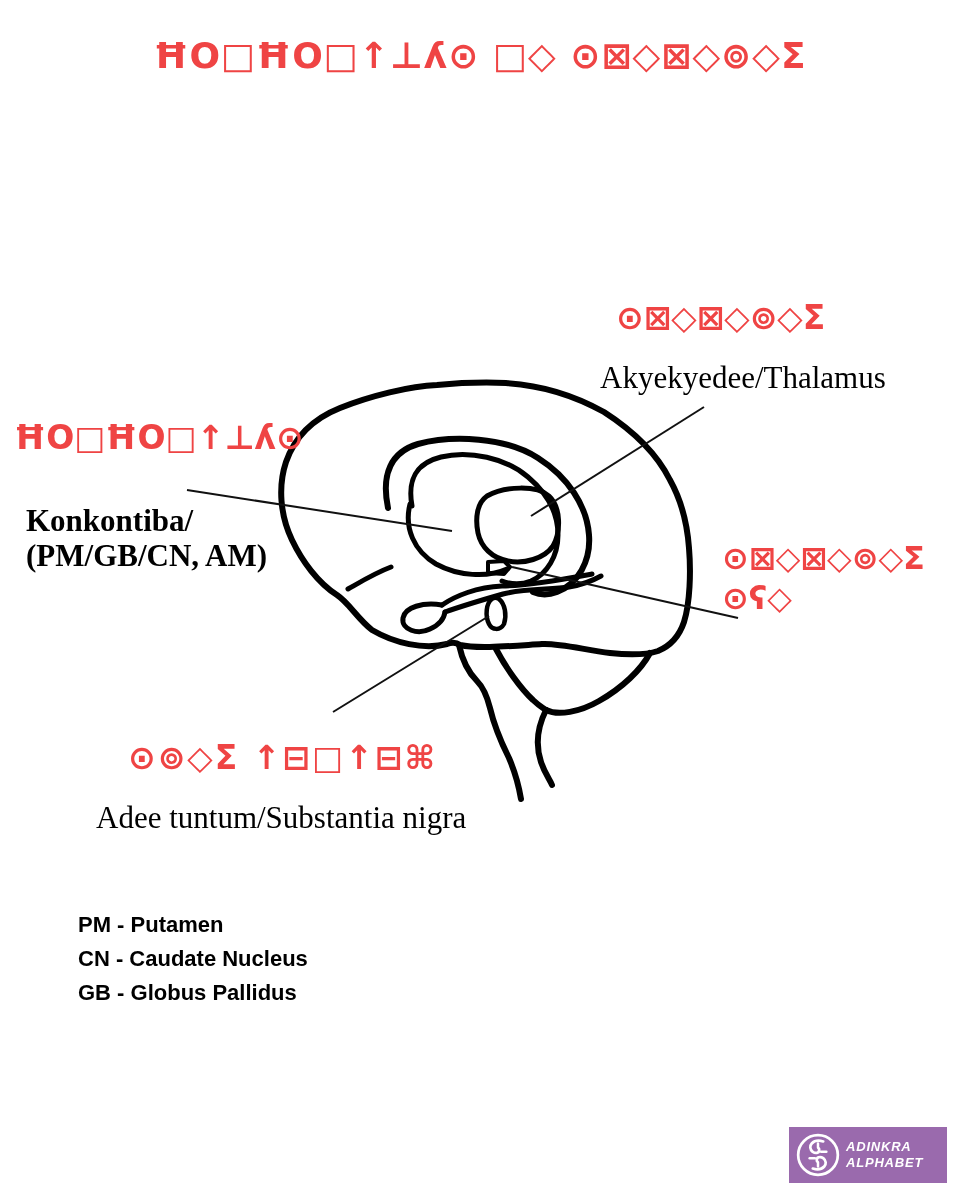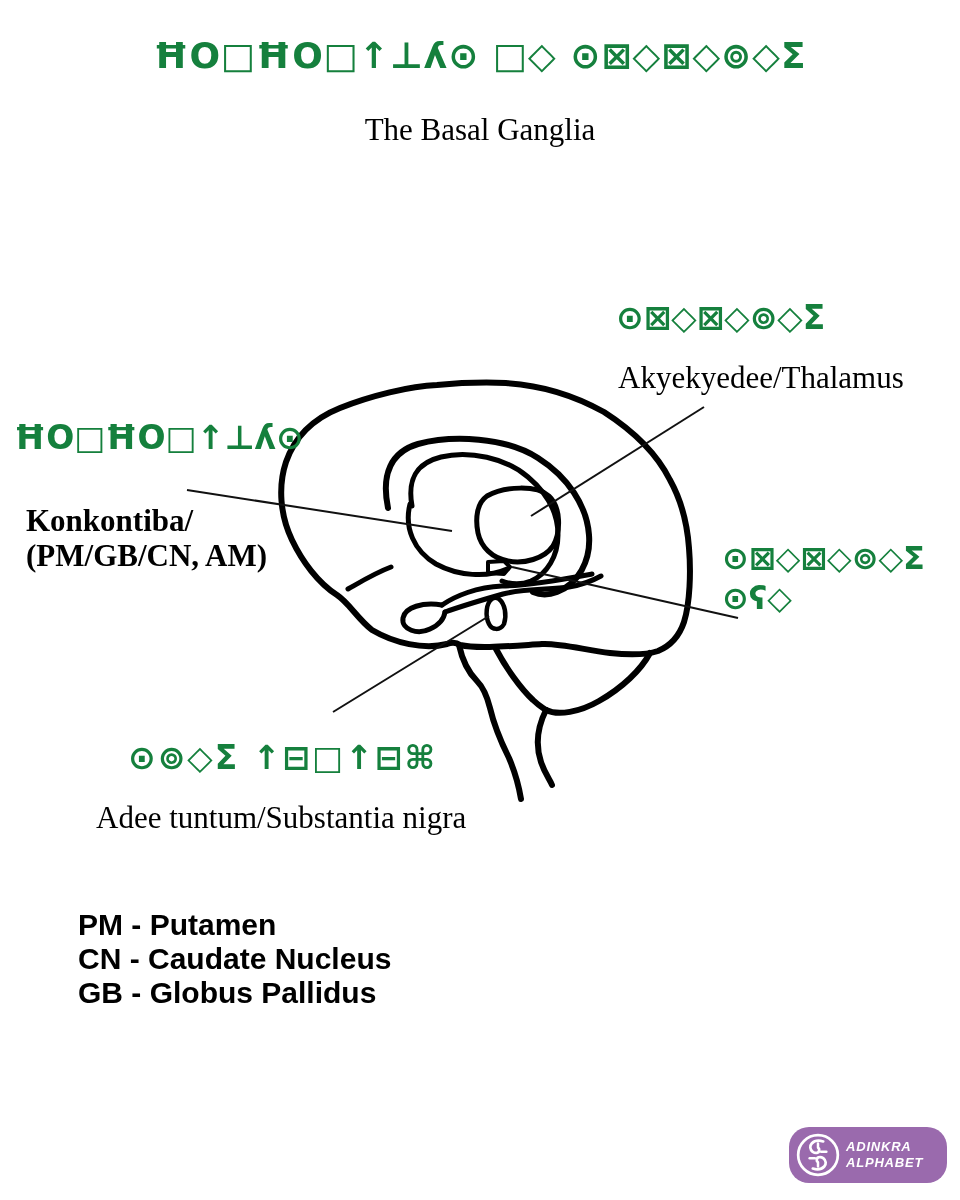--- a/index.html
+++ b/index.html
@@ -3,41 +3,41 @@
 <meta charset="utf-8">
 <style>
   html,body { margin:0; padding:0; background:#ffffff; }
   .page {
     position:relative; width:960px; height:1200px;
     background:#ffffff; overflow:hidden; color:#000;
   }
   .abs { position:absolute; }
   .glyphs {
     font-family:"DejaVu Sans", sans-serif;
-    font-weight:bold; color:#15803d; white-space:pre; line-height:1.1;
+    font-weight:bold; color:#ef4444; white-space:pre; line-height:1.1;
   }
   .serif-label {
     font-family:"Liberation Serif","DejaVu Serif",serif;
     font-size:31px; color:#000; line-height:35px; white-space:pre;
   }
   .title-glyphs {
     top:36px; left:0; width:100%; text-align:center;
     font-size:36px; letter-spacing:1px;
   }
   .subtitle {
     top:112px; left:0; width:100%; text-align:center;
   }
   .legend {
     left:78px; top:908px;
     font-family:"Liberation Sans","DejaVu Sans",sans-serif;
-    font-weight:bold; font-size:30px; line-height:34px; color:#000;
+    font-weight:bold; font-size:22px; line-height:34px; color:#000;
   }
   .logo {
     left:789px; top:1127px; width:158px; height:56px;
-    border-radius:20px; display:flex; align-items:center;
+    border-radius:0; display:flex; align-items:center;
   }
   .logo-text {
     font-family:"Liberation Sans","DejaVu Sans",sans-serif;
     font-weight:bold; font-style:italic; font-size:13px; line-height:16px;
     letter-spacing:0.8px; color:#ffffff; margin-left:4px;
   }
   svg.diagram { position:absolute; left:0; top:0; }
 </style>
 </head>
 <body>
@@ -117,24 +117,23 @@
 
     <g stroke="#111111" stroke-width="2">
       <line x1="704" y1="407" x2="531" y2="516"></line>
       <line x1="187" y1="490" x2="452" y2="531"></line>
       <line x1="512" y1="567" x2="738" y2="618"></line>
       <line x1="489" y1="616" x2="333" y2="712"></line>
     </g>
   </svg>
 
   <div class="abs glyphs title-glyphs">ĦO□ĦO□↑⊥ʎ⊙ □◇ ⊙⊠◇⊠◇⊚◇Σ</div>
-  <div class="abs serif-label subtitle">The Basal Ganglia</div>
 
   <div class="abs glyphs" style="left:616px; top:300px; font-size:33px;">⊙⊠◇⊠◇⊚◇Σ</div>
-  <div class="abs serif-label" style="left:618px; top:360px;">Akyekyedee/Thalamus</div>
+  <div class="abs serif-label" style="left:600px; top:360px;">Akyekyedee/Thalamus</div>
 
   <div class="abs glyphs" style="left:14px; top:420px; font-size:33px;text-align:center;">ĦO□ĦO□↑⊥ʎ⊙</div>
   <div class="abs" style="left:26px; top:503px;font-weight:bold;">
     <div class="serif-label">Konkontiba/</div>
     <div class="serif-label">(PM/GB/CN, AM)</div>
   </div>
 
   <div class="abs" style="left:722px; top:538px;">
     <div class="glyphs" style="font-size:32px; line-height:40px;">⊙⊠◇⊠◇⊚◇Σ</div>
     <div class="glyphs" style="font-size:32px; line-height:40px;">⊙ʕ◇</div>

